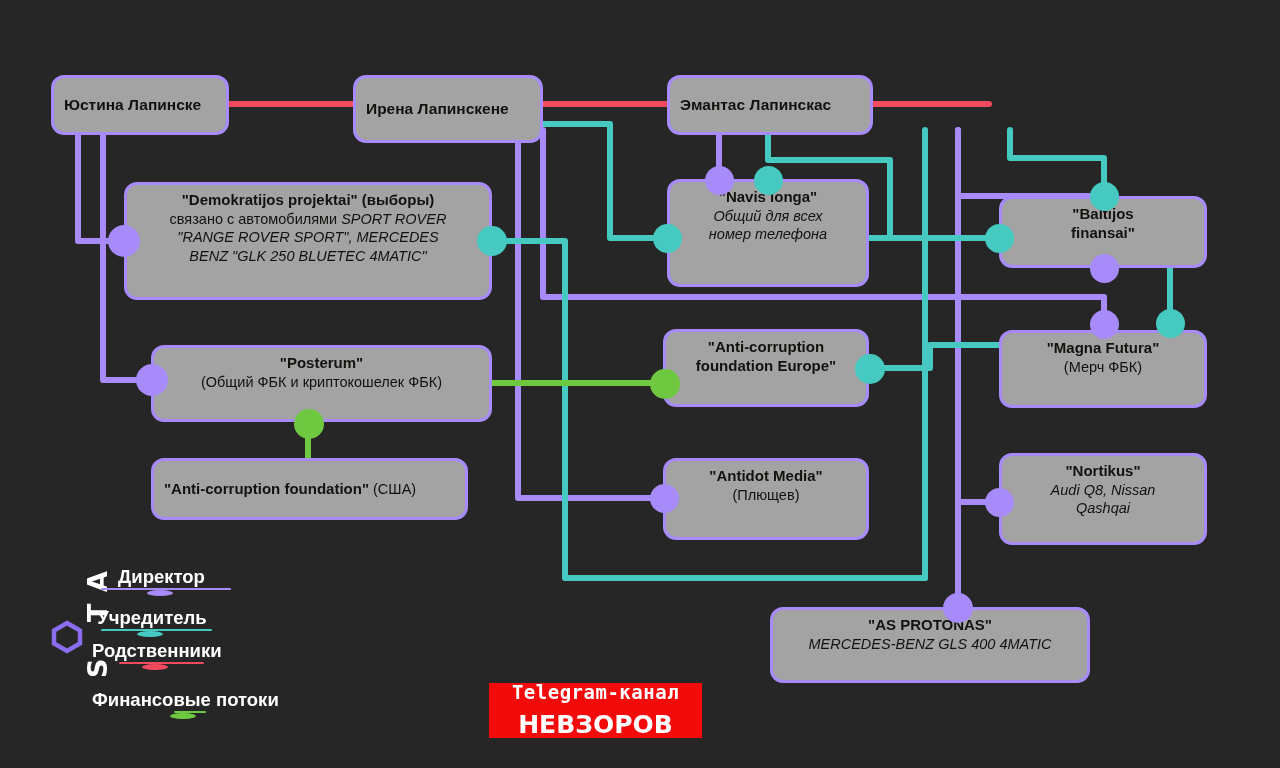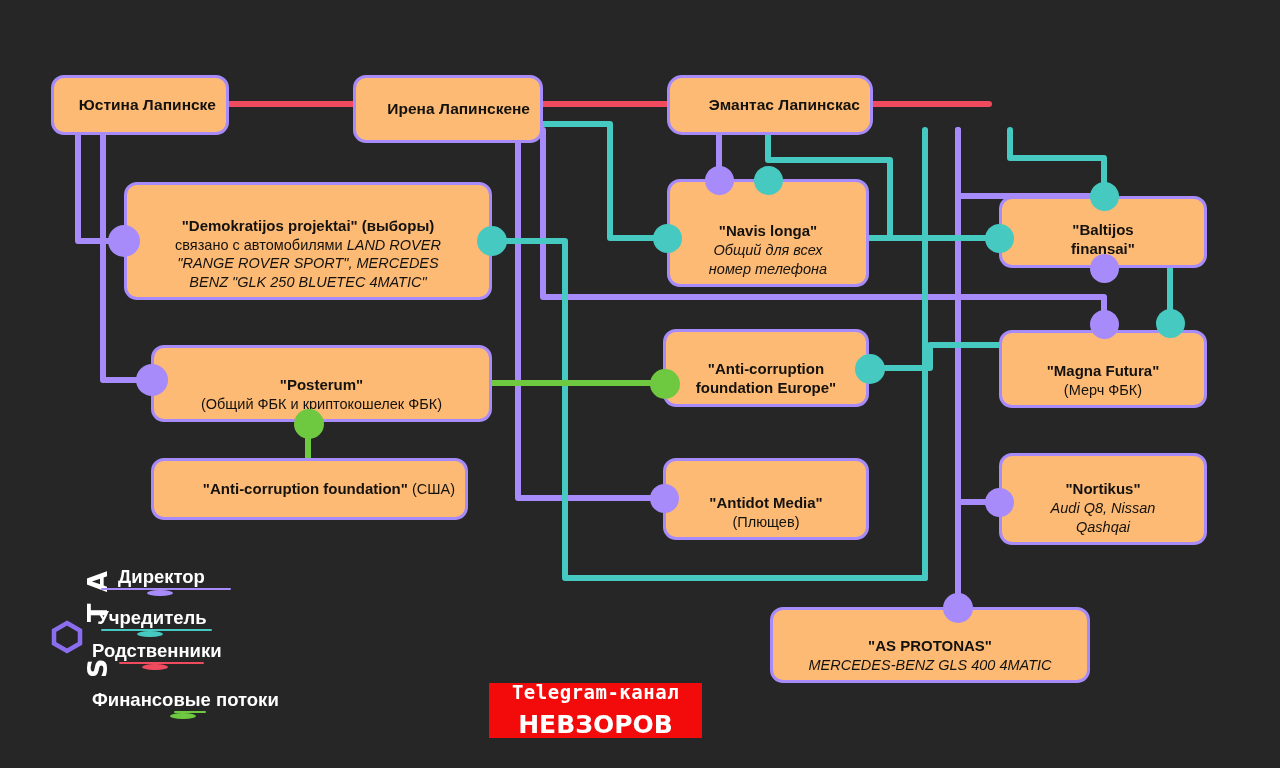--- a/index.html
+++ b/index.html
@@ -5,22 +5,22 @@
   html,body{margin:0;padding:0;background:#262626;}
   body{
     width:1280px;height:768px;overflow:hidden;position:relative;
     font-family:"Liberation Sans","DejaVu Sans",sans-serif;
     background:#262626;
   }
   #stage{position:absolute;left:0;top:0;width:1280px;height:768px;}
   #wires{position:absolute;left:0;top:0;width:1280px;height:768px;z-index:1;}
   .node{
     position:absolute;z-index:3;box-sizing:border-box;
-    background:#fdba74;border:3px solid #a78bfa;border-radius:13px;
-    display:flex;align-items:center;justify-content:flex-end;
+    background:#a3a3a3;border:3px solid #a78bfa;border-radius:13px;
+    display:flex;align-items:center;justify-content:flex-start;
     text-align:center;color:#14120f;padding:6px 10px;
   }
   .node .t1{font-weight:bold;font-size:15px;line-height:1.26;}
   .node .t2{font-size:14.5px;line-height:1.27;}
   .node .it{font-style:italic;}
   .node .t2.it{font-size:14.5px;}
   .person .t1{font-size:15.5px;}
   .dot{position:absolute;border-radius:50%;z-index:4;}
   .legend{position:absolute;left:48px;top:560px;z-index:5;width:360px;height:150px;}
   .lrow{position:absolute;left:44px;height:30px;display:flex;align-items:center;flex-direction:column;}
@@ -92,28 +92,28 @@
   </svg>
 
   <div class="node person" style="left:51px;top:75px;width:178px;height:60px;">
     <div class="t1">Юстина Лапинске</div>
   </div>
 
   <div class="node person" style="left:353px;top:75px;width:190px;height:68px;">
     <div class="t1">Ирена Лапинскене</div>
   </div>
 
-  <div class="node person" style="left:667px;top:75px;width:206px;height:60px;border-radius:15px;">
+  <div class="node person" style="left:667px;top:75px;width:206px;height:60px;">
     <div class="t1">Эмантас Лапинскас</div>
   </div>
 
 
   <div class="node" style="left:124px;top:182px;width:368px;height:118px;flex-direction:column;">
     <div class="t1">"Demokratijos projektai" (выборы)</div>
-    <div class="t2"><span>связано с автомобилями </span><span class="it">LAND ROVER</span></div>
+    <div class="t2"><span>связано с автомобилями </span><span class="it">SPORT ROVER</span></div>
     <div class="t2 it">"RANGE ROVER SPORT", MERCEDES</div>
     <div class="t2 it">BENZ "GLK 250 BLUETEC 4MATIC"</div>
   </div>
 
   <div class="node" style="left:667px;top:179px;width:202px;height:108px;flex-direction:column;">
     <div class="t1">"Navis longa"</div>
     <div class="t2 it">Общий для всех</div>
     <div class="t2 it">номер телефона</div>
   </div>
 

